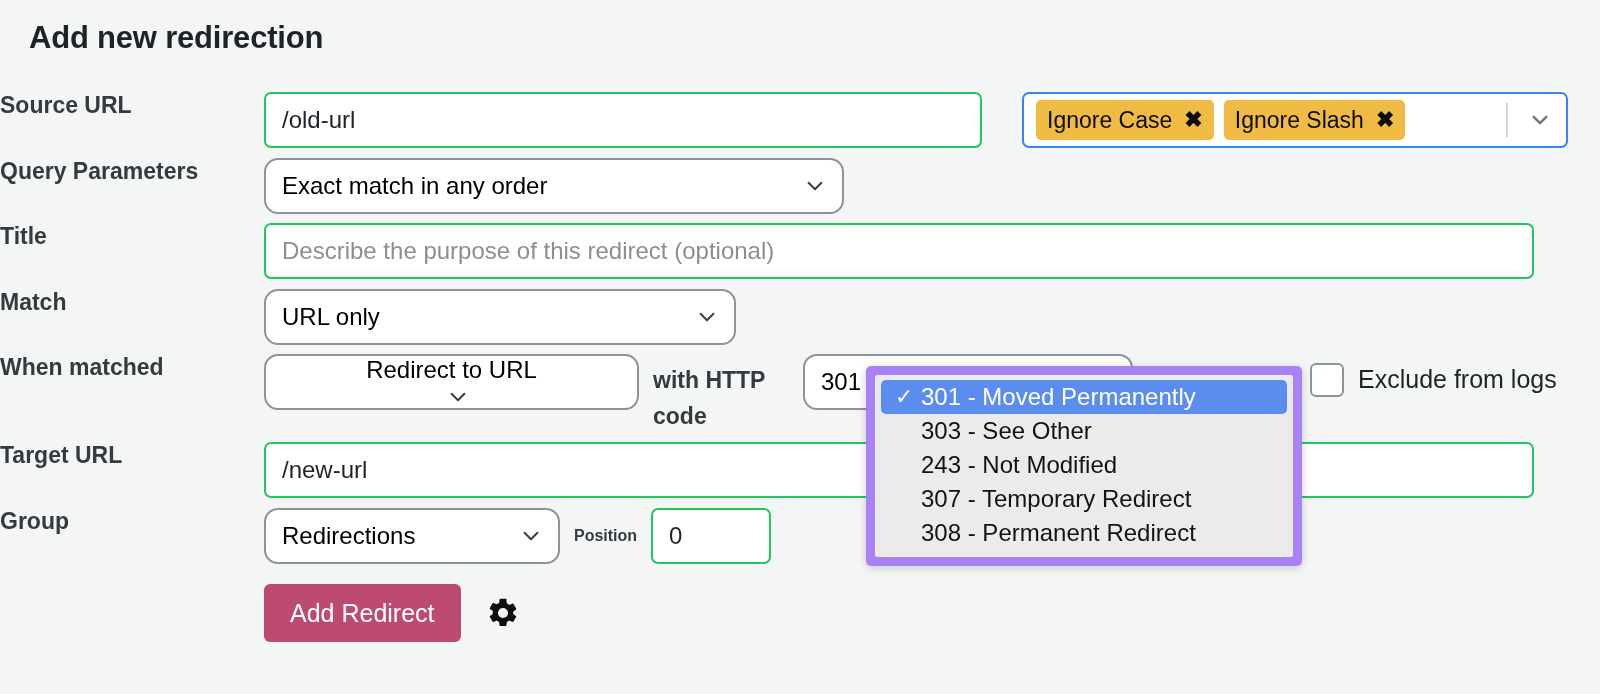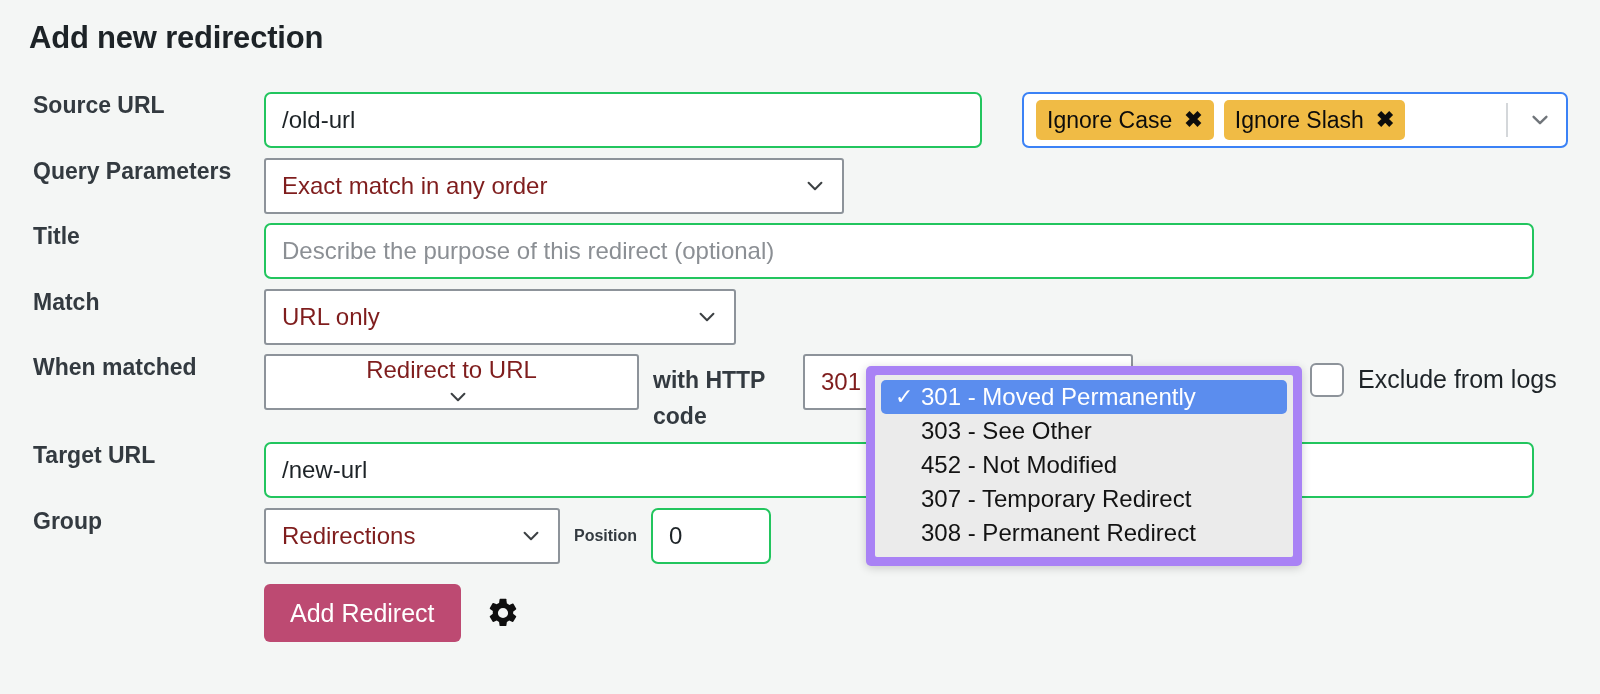--- a/index.html
+++ b/index.html
@@ -41,21 +41,20 @@
     top: 92px;
     width: 1600px;
   }
   .row {
     position: relative;
     display: flex;
     align-items: flex-start;
   }
   .row-label {
     width: 264px;
-    padding-left: 33px;
     box-sizing: border-box;
     font-size: 23px;
     font-weight: bold;
     color: #333a40;
     flex: 0 0 auto;
   }
 
   
   .ctrl {
     background: #ffffff;
@@ -69,28 +68,28 @@
     line-height: 52px;
     padding: 0 16px;
     outline: none;
   }
   .ctrl::placeholder { color: #8b8f94; }
 
   .select {
     position: relative;
     background: #ffffff;
     border: 2px solid #8d939a;
-    border-radius: 3px;
+    border-radius: 14px;
     box-sizing: border-box;
     height: 56px;
     display: flex;
     align-items: center;
     padding: 0 16px;
     font-size: 24px;
-    color: #7f1d1d;
+    color: #000000;
   }
   .select .sel-text { flex: 1 1 auto; white-space: nowrap; }
   .chev {
     flex: 0 0 auto;
     width: 22px;
     height: 22px;
     margin-left: 12px;
     display: block;
   }
 
@@ -397,21 +396,21 @@
       <div class="dd-item selected">
         <span class="dd-check">✓</span>
         <span>301 - Moved Permanently</span>
       </div>
       <div class="dd-item">
         <span class="dd-check"></span>
         <span>303 - See Other</span>
       </div>
       <div class="dd-item">
         <span class="dd-check"></span>
-        <span>452 - Not Modified</span>
+        <span>243 - Not Modified</span>
       </div>
       <div class="dd-item">
         <span class="dd-check"></span>
         <span>307 - Temporary Redirect</span>
       </div>
       <div class="dd-item">
         <span class="dd-check"></span>
         <span>308 - Permanent Redirect</span>
       </div>
     </div>

